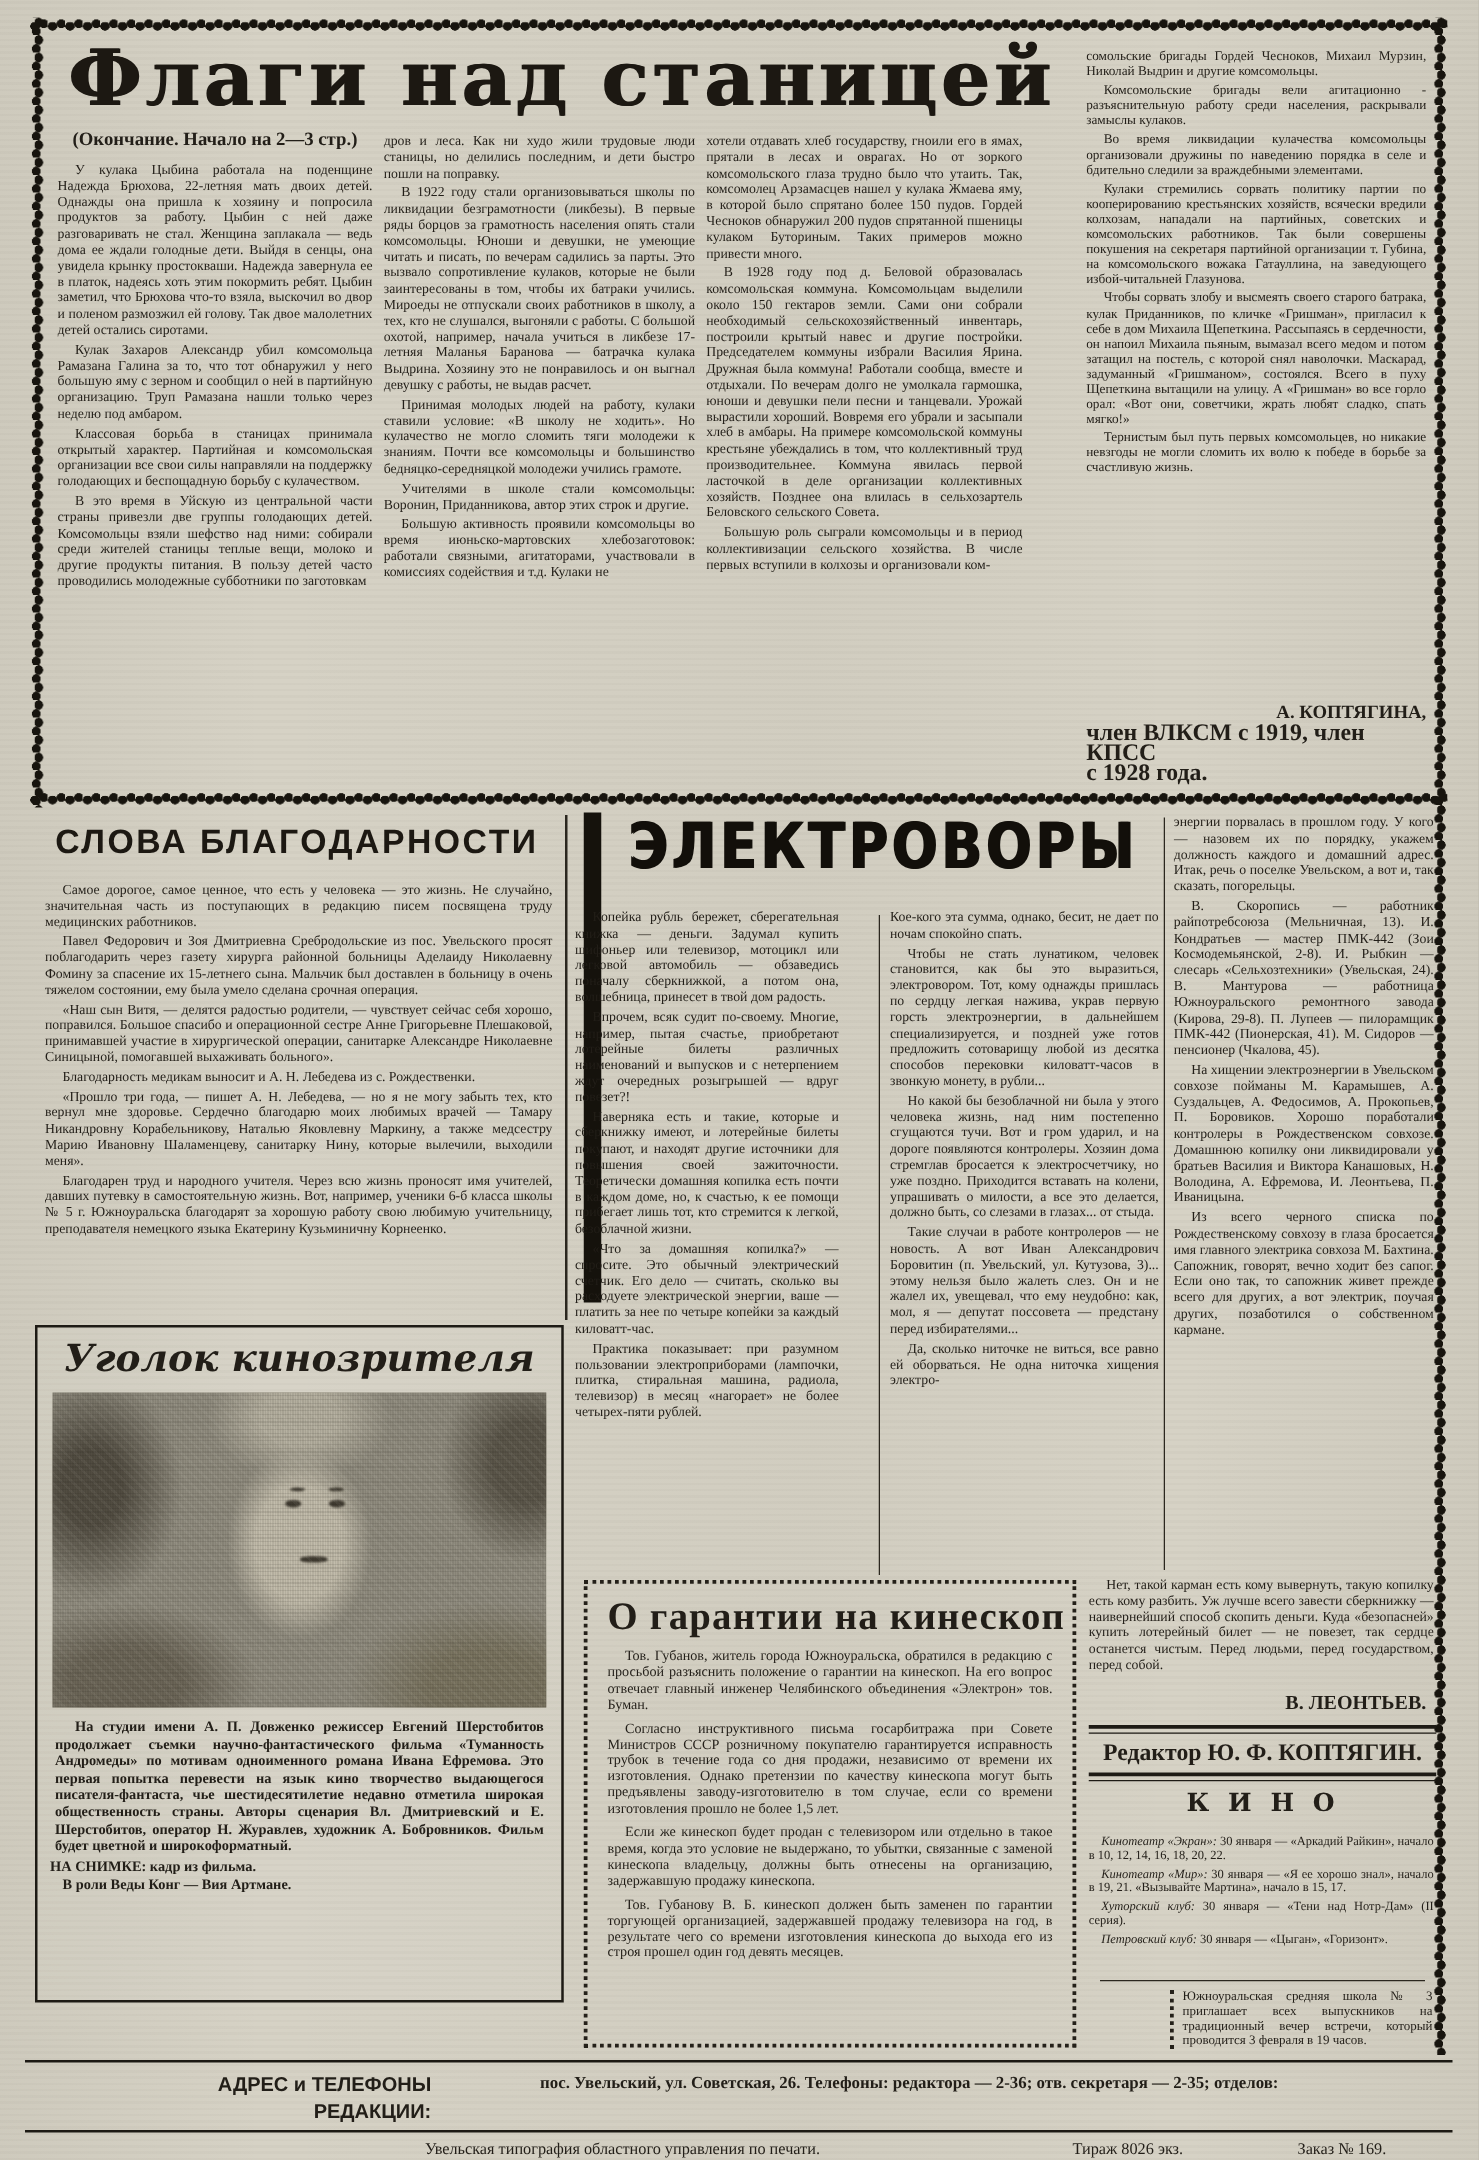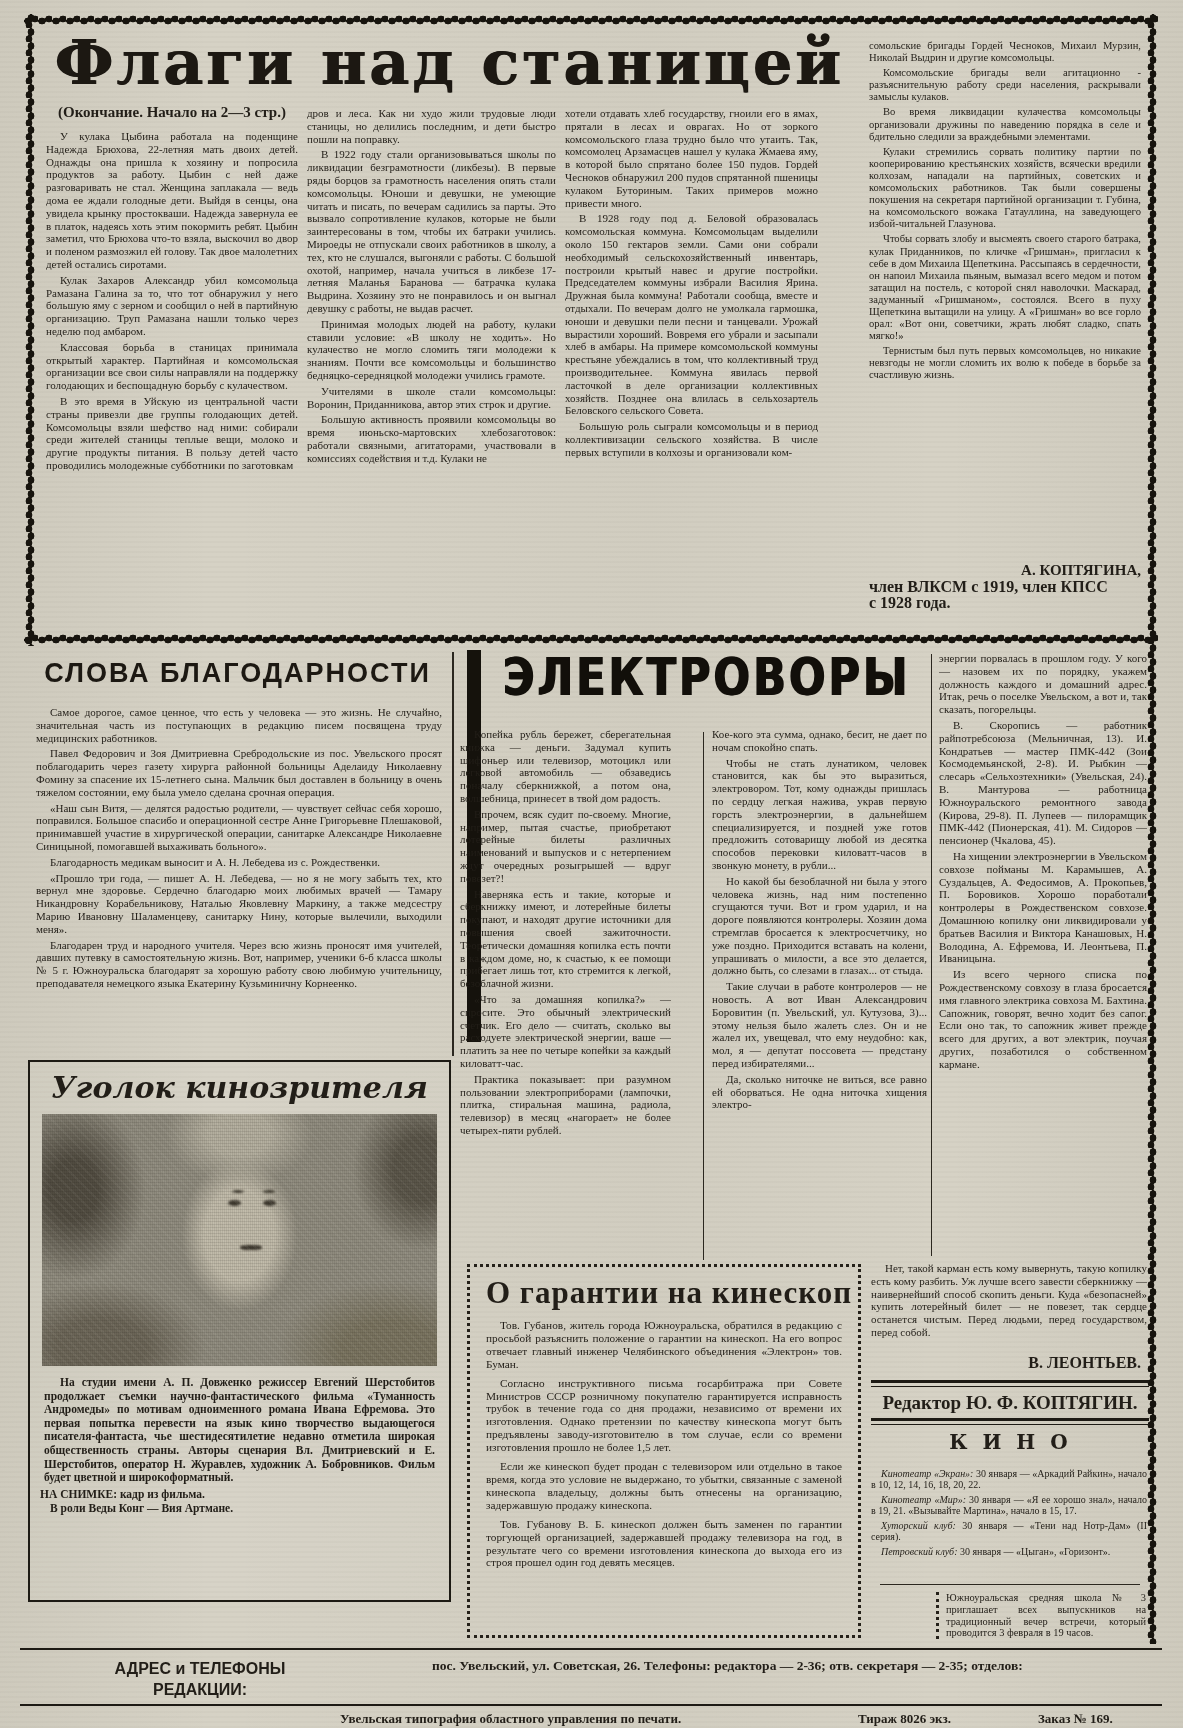--- a/index.html
+++ b/index.html
@@ -19,21 +19,21 @@
       radial-gradient(ellipse 5px 5.5px at 5px 11px, #17140e 66%, rgba(0,0,0,0) 72%);
     background-size:13px 14px;background-repeat:repeat-y;width:13px;}
   .col p{margin:0 0 3px;text-indent:14px;text-align:justify;font-size:11px;line-height:12.8px;}
   .col p.noind{text-indent:0;}
   .col{overflow:hidden;}
   .dense p{font-size:10.6px;line-height:12.1px;}
   .h-flagi{font-family:"DejaVu Serif", serif;font-weight:bold;font-size:62px;line-height:74px;
     letter-spacing:3px;text-align:center;white-space:nowrap;color:#1c1812;text-shadow:1px 0 0 #1c1812;}
   .note{font-weight:bold;font-size:15px;font-family:"Liberation Serif",serif;}
   .byline-name{font-weight:bold;font-size:15px;text-align:right;margin:2px 0 0;}
-  .byline-sub{font-weight:bold;font-size:16px;line-height:16px;margin:0;}
+  .byline-sub{font-weight:bold;font-size:19px;line-height:16px;margin:0;}
   .h-slova{font-family:"Liberation Sans", sans-serif;font-weight:bold;font-size:27px;letter-spacing:2px;
     text-align:center;white-space:nowrap;color:#1c1812;}
   .h-electro{font-family:"DejaVu Sans", sans-serif;font-weight:bold;font-size:43px;letter-spacing:3px;
     transform:scaleY(1.18);transform-origin:top;text-align:center;white-space:nowrap;color:#120f0a;text-shadow:1.5px 0 0 #120f0a;}
   .h-ugolok{font-family:"DejaVu Serif", serif;font-style:italic;font-weight:bold;font-size:30px;text-align:center;}
   .h-garant{font-family:"Liberation Serif", serif;font-weight:bold;font-size:31px;letter-spacing:1px;text-align:center;white-space:nowrap;}
   .h-kino{font-family:"DejaVu Serif", serif;font-weight:bold;font-size:20px;letter-spacing:15px;text-align:center;}
   .rule-v{background:#2b271f;}
   .dbl-rule{border-top:3px solid #1d1a14;border-bottom:1px solid #1d1a14;height:3px;}
   .thin-rule{border-top:1px solid #2b271f;}
@@ -43,21 +43,21 @@
   .role{font-size:11.5px;line-height:13.6px;margin:1px 0 0 20px;font-weight:bold;}
   .kbox{border:3px dotted #242019;}
   .kbox-inner{padding:4px 16px 6px;}
   .kbox-inner p{margin:0 0 6px;text-indent:14px;text-align:justify;font-size:11.3px;line-height:12.9px;}
   .editor{font-family:"Liberation Serif",serif;font-weight:bold;font-size:19px;text-align:center;white-space:nowrap;}
   .kino-list p{margin:0 0 4px;font-size:10px;line-height:11px;text-align:justify;text-indent:10px;}
   .kino-list .venue{font-style:italic;}
   .school{border-left:3px dotted #242019;padding-left:7px;font-size:10.4px;line-height:11.8px;text-align:justify;}
   .f-label{font-family:"Liberation Sans",sans-serif;font-weight:bold;font-size:16px;line-height:21px;text-align:center;}
   .f-addr{font-weight:bold;font-size:13.5px;line-height:20px;text-align:justify;}
-  .f-small{font-weight:bold;font-size:13px;white-space:nowrap;}
+  .f-small{font-weight:normal;font-size:13px;white-space:nowrap;}
   
   .photo{position:relative;overflow:hidden;background:#8f8b7e;
     background-image:
       radial-gradient(ellipse 105px 70px at 50% 8%, #b3ae9e 30%, rgba(0,0,0,0) 70%),
       radial-gradient(ellipse 78px 102px at 50% 48%, #c0baa9 45%, rgba(0,0,0,0) 74%),
       radial-gradient(ellipse 120px 150px at 8% 30%, #514c41 20%, rgba(0,0,0,0) 60%),
       radial-gradient(ellipse 110px 130px at 96% 22%, #5a5549 25%, rgba(0,0,0,0) 62%),
       radial-gradient(ellipse 150px 90px at 15% 92%, #6b6557 30%, rgba(0,0,0,0) 70%),
       radial-gradient(ellipse 160px 100px at 88% 94%, #79735f 30%, rgba(0,0,0,0) 70%);}
   .photo .grain{position:absolute;inset:0;
@@ -192,21 +192,21 @@
   <div class="abs kino-list col" style="left:871px;top:1468px;width:276px;height:112px;">
     <p><span class="venue">Кинотеатр «Экран»:</span> <span>30 января — «Аркадий Райкин», начало в 10, 12, 14, 16, 18, 20, 22.</span></p>
     <p><span class="venue">Кинотеатр «Мир»:</span> <span>30 января — «Я ее хорошо знал», начало в 19, 21. «Вызывайте Мартина», начало в 15, 17.</span></p>
     <p><span class="venue">Хуторский клуб:</span> <span>30 января — «Тени над Нотр-Дам» (II серия).</span></p>
     <p><span class="venue">Петровский клуб:</span> <span>30 января — «Цыган», «Горизонт».</span></p>
   </div>
   <div class="abs thin-rule" style="left:880px;top:1584px;width:260px;"></div>
   <div class="abs school" style="left:936px;top:1592px;width:200px;">Южноуральская средняя школа № 3 приглашает всех выпускников на традиционный вечер встречи, который проводится 3 февраля в 19 часов.</div>
 
   <div class="abs" style="left:20px;top:1648px;width:1142px;border-top:2px solid #1d1a14;"></div>
-  <div class="abs f-label" style="left:55px;top:1658px;width:290px;">
+  <div class="abs f-label" style="left:55px;top:1658px;width:290px;text-align:right;">
     <div>АДРЕС и ТЕЛЕФОНЫ</div>
     <div>РЕДАКЦИИ:</div>
   </div>
   <div class="abs f-addr" style="left:432px;top:1656px;width:660px;">
     <div>пос. Увельский, ул. Советская, 26. Телефоны: редактора — 2-36; отв. секретаря — 2-35; отделов:</div>
   </div>
   <div class="abs" style="left:20px;top:1704px;width:1142px;border-top:2px solid #1d1a14;"></div>
   <div class="abs f-small" style="left:340px;top:1711px;">Увельская типография областного управления по печати.</div>
   <div class="abs f-small" style="left:858px;top:1711px;">Тираж 8026 экз.</div>
   <div class="abs f-small" style="left:1038px;top:1711px;">Заказ № 169.</div>

